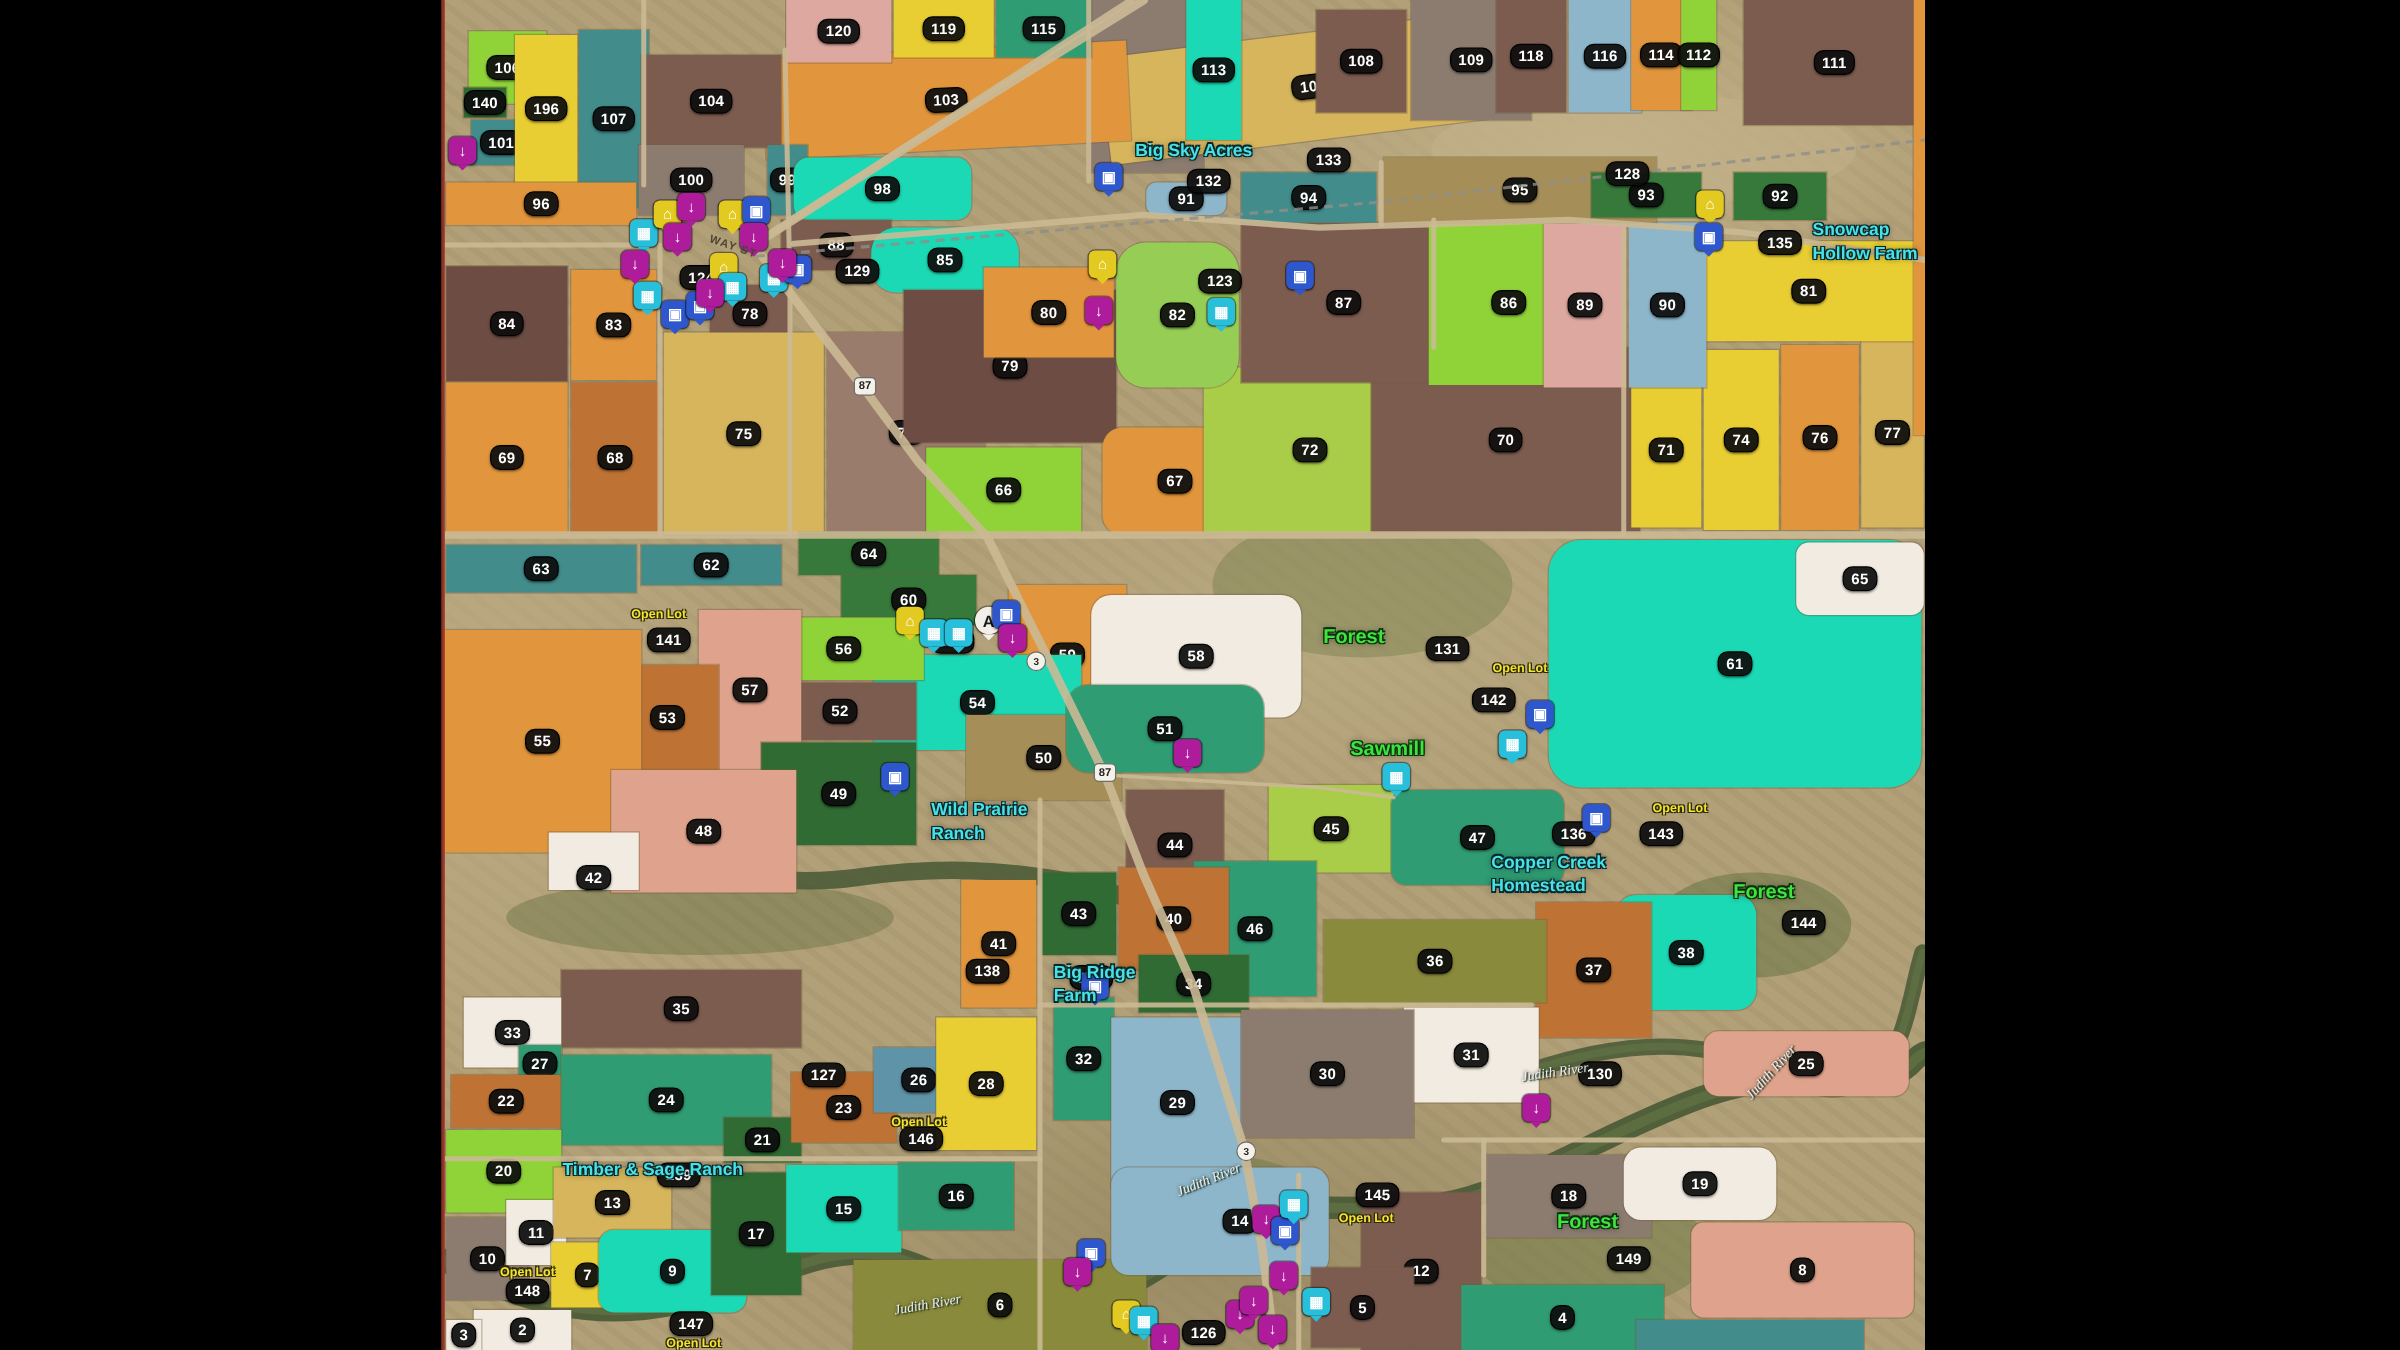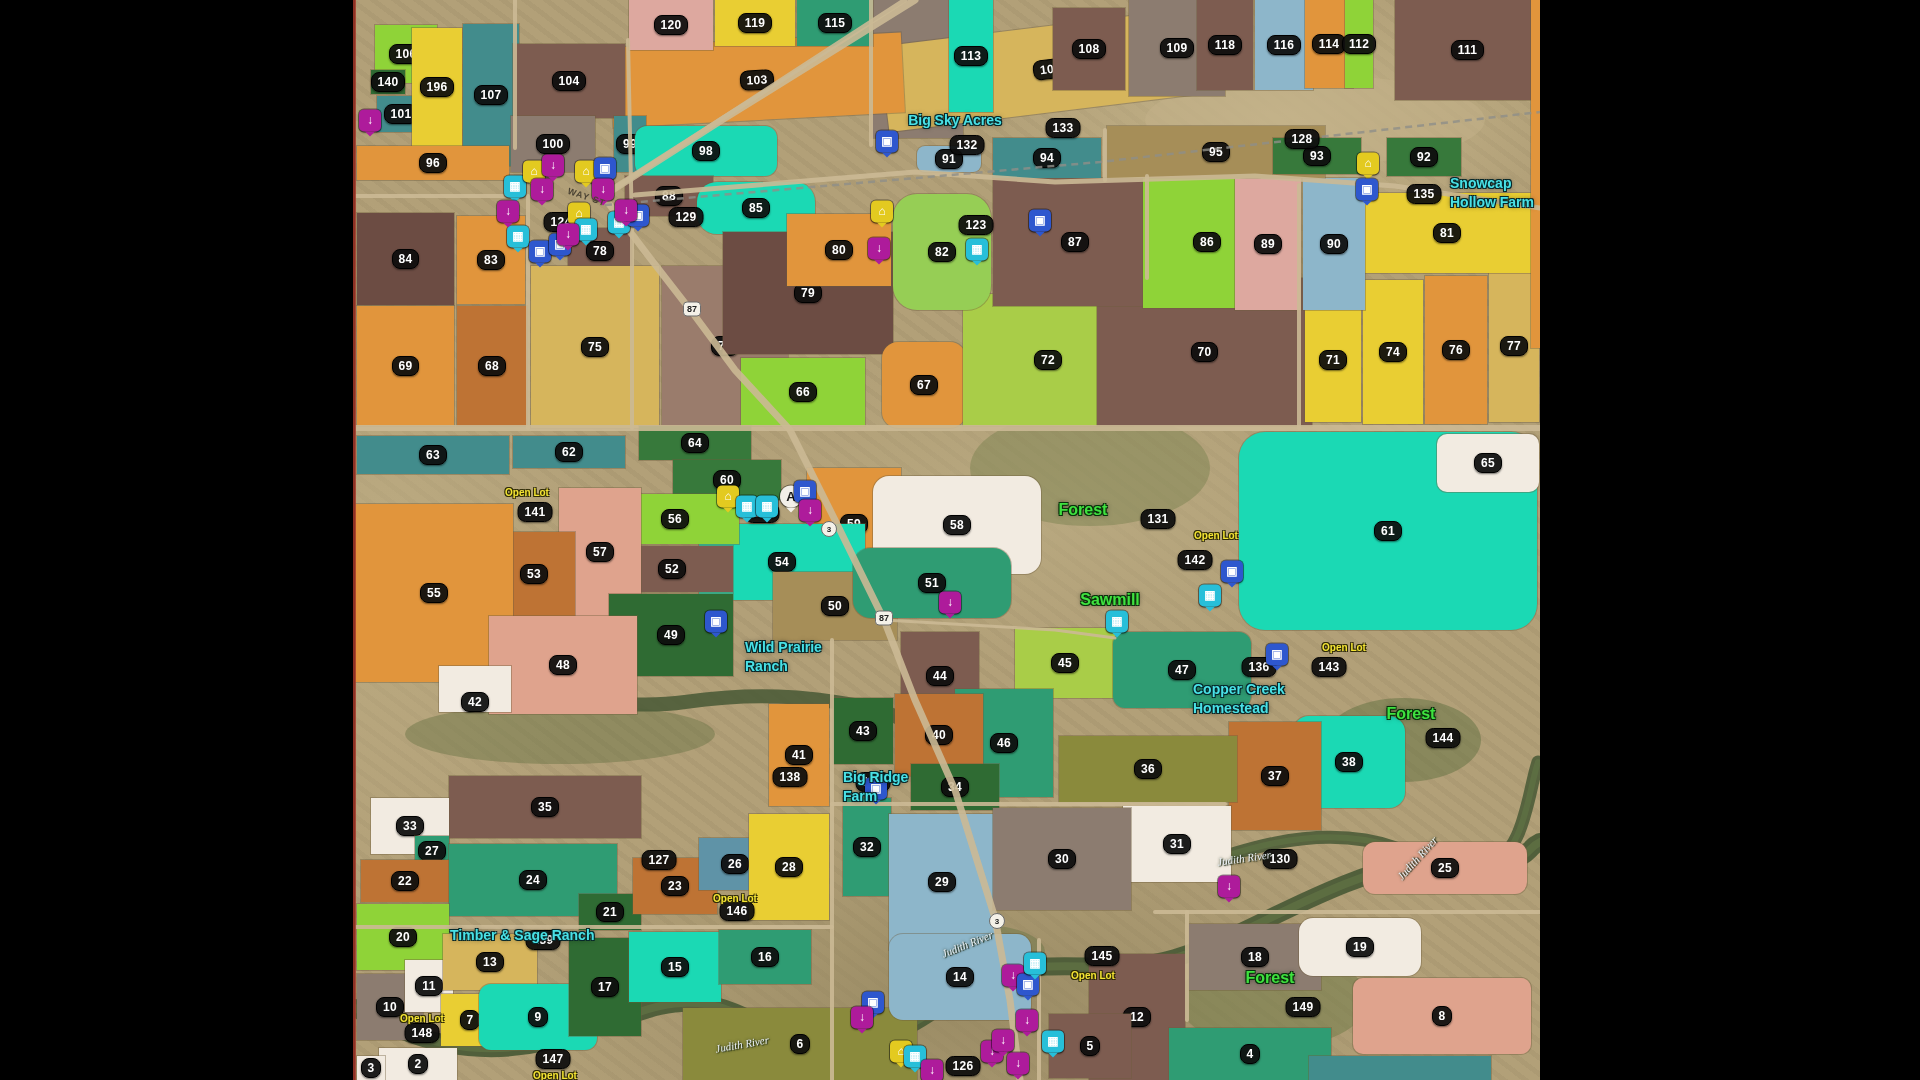--- a/index.html
+++ b/index.html
@@ -159,21 +159,21 @@
       </div>
       <div class="field" style="left: 307px; top: 266px; width: 126px; height: 160px; background: rgb(154, 124, 108);">
         <span class="badge">73</span>
       </div>
       <div class="field" style="left: 368px; top: 232px; width: 170px; height: 122px; background: rgb(108, 76, 67);">
         <span class="badge">79</span>
       </div>
       <div class="field" style="left: 386px; top: 358px; width: 124px; height: 68px; background: rgb(143, 211, 56);">
         <span class="badge">66</span>
       </div>
-      <div class="field" style="left: 527px; top: 342px; width: 84px; height: 86px; background: rgb(225, 149, 60); border-radius: 16px;">
+      <div class="field" style="left: 527px; top: 342px; width: 84px; height: 86px; background: rgb(225, 149, 60); border-radius: 16px; padding-left: 16px;">
         <span class="badge">67</span>
       </div>
       <div class="field" style="left: 608px; top: 294px; width: 170px; height: 132px; background: rgb(169, 205, 72);">
         <span class="badge">72</span>
       </div>
       <div class="field" style="left: 742px; top: 278px; width: 215px; height: 148px; background: rgb(125, 92, 80);">
         <span class="badge">70</span>
       </div>
       <div class="field" style="left: 950px; top: 298px; width: 56px; height: 124px; background: rgb(233, 206, 51);">
         <span class="badge">71</span>
@@ -331,21 +331,21 @@
       </div>
       <div class="field" style="left: 874px; top: 722px; width: 92px; height: 108px; background: rgb(190, 115, 52);">
         <span class="badge">37</span>
       </div>
       <div class="field" style="left: 704px; top: 736px; width: 178px; height: 66px; background: rgb(138, 138, 60);">
         <span class="badge">36</span>
       </div>
       <div class="field" style="left: 768px; top: 806px; width: 108px; height: 76px; background: rgb(242, 235, 225);">
         <span class="badge">31</span>
       </div>
-      <div class="field" style="left: 1008px; top: 842px; width: 164px; height: 52px; background: rgb(223, 163, 141); border-radius: 12px;">
+      <div class="field" style="left: 1008px; top: 825px; width: 164px; height: 52px; background: rgb(223, 163, 141); border-radius: 12px;">
         <span class="badge">25</span>
       </div>
       <div class="field" style="left: 94px; top: 776px; width: 192px; height: 62px; background: rgb(125, 92, 80);">
         <span class="badge">35</span>
       </div>
       <div class="field" style="left: 16px; top: 798px; width: 78px; height: 56px; background: rgb(242, 235, 225);">
         <span class="badge">33</span>
       </div>
       <div class="field" style="left: 60px; top: 836px; width: 34px; height: 30px; background: rgb(47, 156, 115);">
         <span class="badge">27</span>
@@ -418,21 +418,21 @@
       </div>
       <div class="field" style="left: 394px; top: 814px; width: 80px; height: 106px; background: rgb(233, 206, 51);">
         <span class="badge">28</span>
       </div>
       <div class="field" style="left: 534px; top: 814px; width: 106px; height: 136px; background: rgb(141, 182, 202);">
         <span class="badge">29</span>
       </div>
       <div class="field" style="left: 638px; top: 808px; width: 138px; height: 102px; background: rgb(140, 124, 112);">
         <span class="badge">30</span>
       </div>
-      <div class="field" style="left: 534px; top: 934px; width: 142px; height: 86px; background: rgb(141, 182, 202); border-radius: 14px;">
+      <div class="field" style="left: 534px; top: 934px; width: 142px; height: 86px; background: rgb(141, 182, 202); border-radius: 14px; padding-left: 32px;">
         <span class="badge">14</span>
       </div>
       <div class="field" style="left: 734px; top: 954px; width: 96px; height: 126px; background: rgb(125, 92, 80);">
         <span class="badge">12</span>
       </div>
       <div class="field" style="left: 694px; top: 1014px; width: 82px; height: 64px; background: rgb(125, 92, 80);">
         <span class="badge">5</span>
       </div>
       <div class="field" style="left: 834px; top: 924px; width: 132px; height: 66px; background: rgb(140, 124, 112);">
         <span class="badge">18</span>

